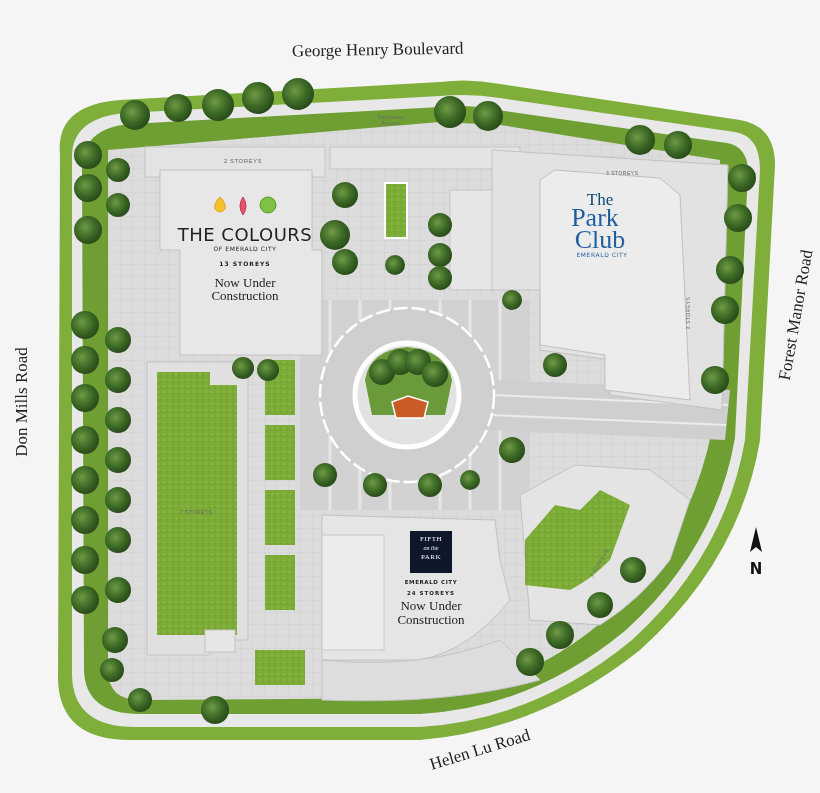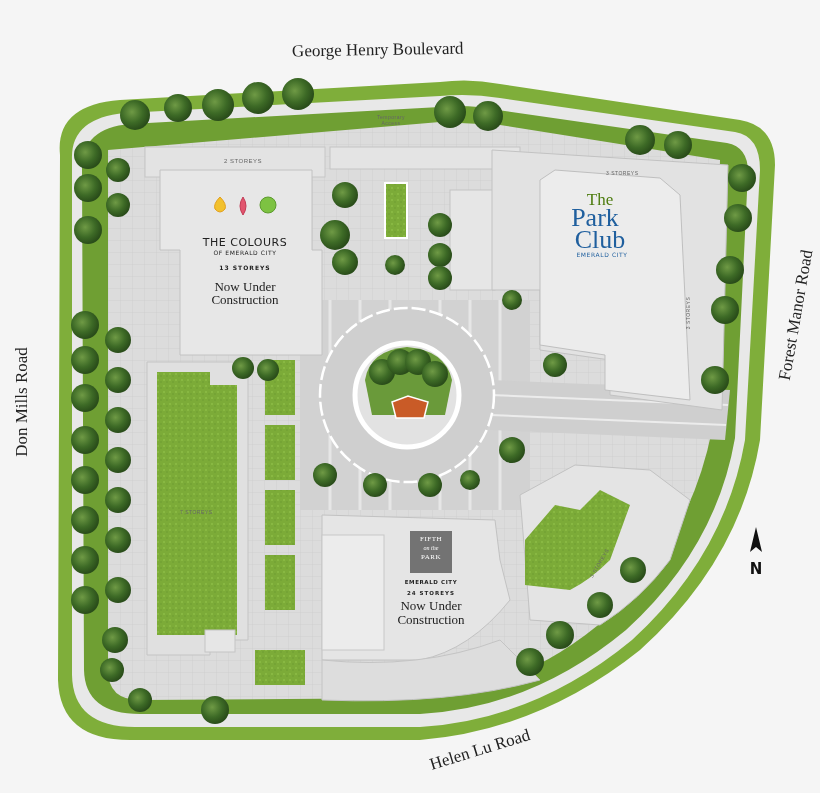--- a/index.html
+++ b/index.html
@@ -180,40 +180,40 @@
     <svg width="14" height="18">
         <path d="M7 1 Q14 8 12 13 Q7 19 2 13 Q0 8 7 1Z" fill="#f2c12e" stroke="#e2a01e"></path>
       </svg>
     <svg width="12" height="20">
         <path d="M6 1 Q12 10 6 19 Q0 10 6 1Z" fill="#e2556e" stroke="#c23a55"></path>
       </svg>
     <svg width="18" height="18">
         <circle cx="9" cy="9" r="8" fill="#7dc242" stroke="#5c9a2e"></circle>
       </svg>
   </div>
-  <div class="sans" style="font-size:11px; letter-spacing:0.5px; margin-top:20px;">THE COLOURS</div>
+  <div class="sans" style="font-size:18px; letter-spacing:0.5px; margin-top:8px;">THE COLOURS</div>
   <div class="sans" style="font-size:6px; letter-spacing:0.6px;">OF EMERALD CITY</div>
   <div class="sans" style="font-size:6px; letter-spacing:1px; margin-top:8px; font-weight:bold;">13 STOREYS</div>
   <div class="serif" style="font-size:13px; margin-top:9px; line-height:13px;">Now Under</div>
   <div class="serif" style="font-size:13px; line-height:14px;">Construction</div>
 </div>
 
 <div class="abs tiny" style="left:180px; top:509px; font-size:5px;">7 STOREYS</div>
 
 <div class="abs tiny" style="left:606px; top:170px; font-size:5px;">3 STOREYS</div>
 <div class="abs tiny" style="left:672px; top:310px; font-size:5px; transform:rotate(-90deg);">3 STOREYS</div>
 <div class="bldg-label" style="left:555px; top:193px; width:80px;">
-  <div class="serif" style="font-size:17px; line-height:14px; color:#4d7c0f; margin-left:10px;">The</div>
+  <div class="serif" style="font-size:17px; line-height:14px; color:#0c4a6e; margin-left:10px;">The</div>
   <div class="serif" style="font-size:26px; line-height:22px; color:#1f5f9e;">Park</div>
   <div class="serif" style="font-size:26px; line-height:22px; color:#1f5f9e; margin-left:10px;">Club</div>
   <div class="sans" style="font-size:6px; color:#1f5f9e; letter-spacing:0.6px; margin-left:14px;">EMERALD CITY</div>
 </div>
 
 <div class="bldg-label" style="left:385px; top:531px; width:92px;">
-  <div style="width:42px; height:42px; background:#737373; margin:0 auto; color:#fff; padding-top:3px; box-sizing:border-box;">
+  <div style="width:42px; height:42px; background:#0f172a; margin:0 auto; color:#fff; padding-top:3px; box-sizing:border-box;">
     <div class="serif" style="font-size:7px; letter-spacing:0.5px; line-height:10px;">FIFTH</div>
     <div class="serif" style="font-size:6px; font-style:italic; line-height:8px;">on the</div>
     <div class="serif" style="font-size:7px; letter-spacing:0.5px; line-height:10px;">PARK</div>
   </div>
   <div class="sans" style="font-size:5.5px; letter-spacing:0.6px; font-weight:bold; margin-top:6px;">EMERALD CITY</div>
   <div class="sans" style="font-size:5.5px; letter-spacing:1px; font-weight:bold; margin-top:5px;">24 STOREYS</div>
   <div class="serif" style="font-size:13px; line-height:14px; margin-top:3px;">Now Under</div>
   <div class="serif" style="font-size:13px; line-height:14px;">Construction</div>
 </div>
 

